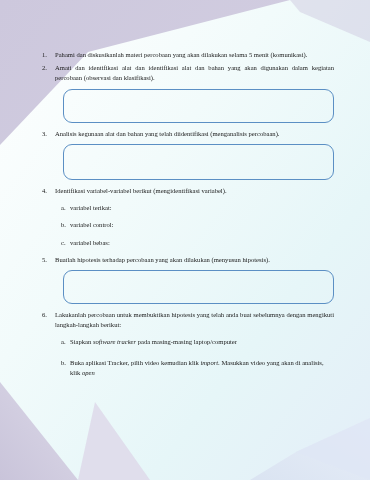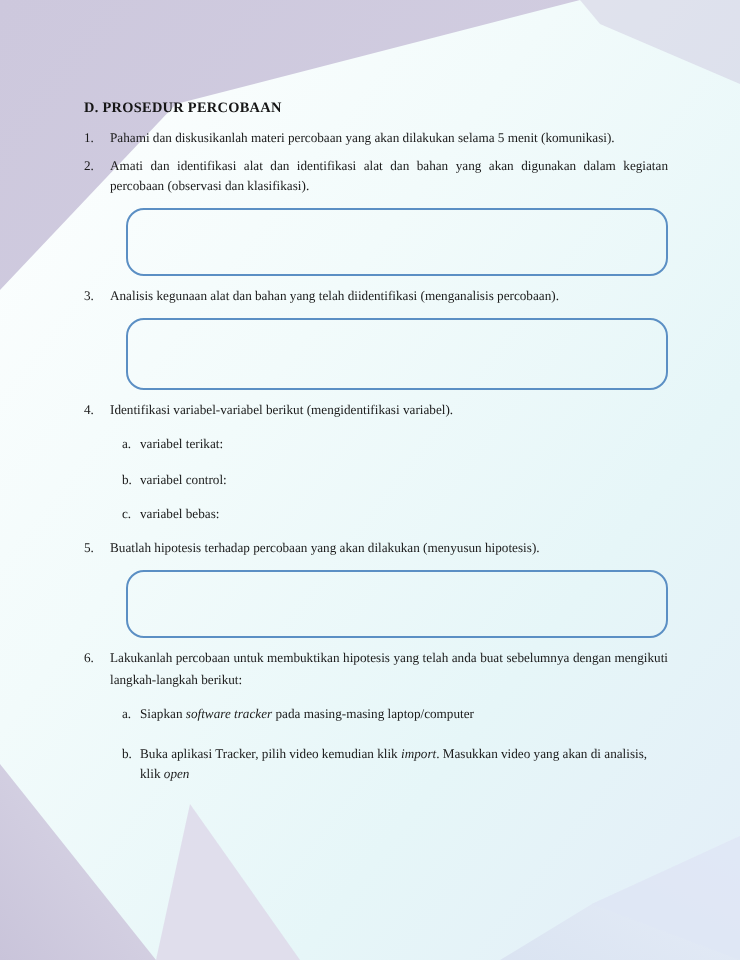--- a/index.html
+++ b/index.html
@@ -152,21 +152,20 @@
 
       <polygon points="78,480 150,480 95,402" fill="#ded9ea" opacity="0.85"></polygon>
 
       <polygon points="296,452 370,418 370,480 250,480" fill="url(#gBlueBR)" opacity="0.9"></polygon>
       <polygon points="296,452 370,418 370,480" fill="#dfe7f5" opacity="0.9"></polygon>
     </svg>
   </div>
 
   <div id="content">
 
-    <div class="heading">D. PROSEDUR PERCOBAAN</div>
 
     <div class="item just">
       <span class="marker">1.</span>
       <span class="body">Pahami dan diskusikanlah materi percobaan yang akan dilakukan selama 5 menit (komunikasi).</span>
     </div>
 
     <div class="item just">
       <span class="marker">2.</span>
       <span class="body">Amati dan identifikasi alat dan identifikasi alat dan bahan yang akan digunakan dalam kegiatan percobaan (observasi dan klasifikasi).</span>
     </div>

